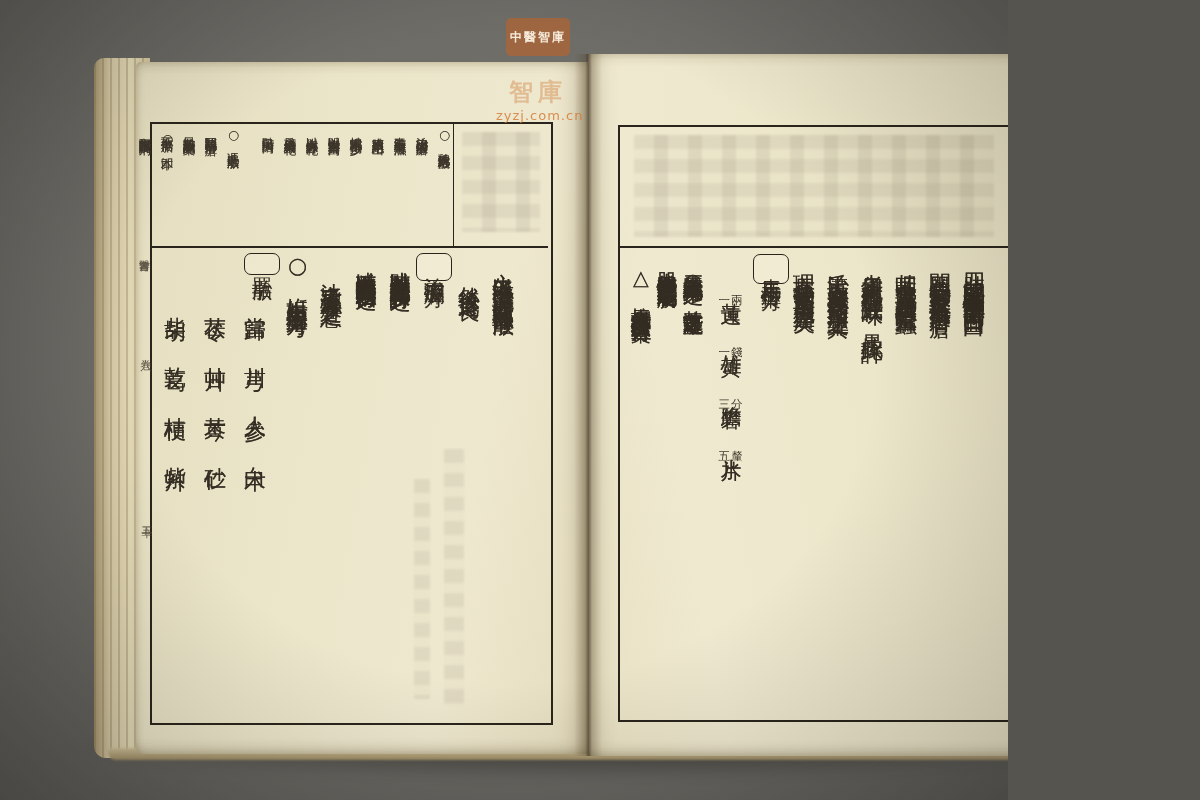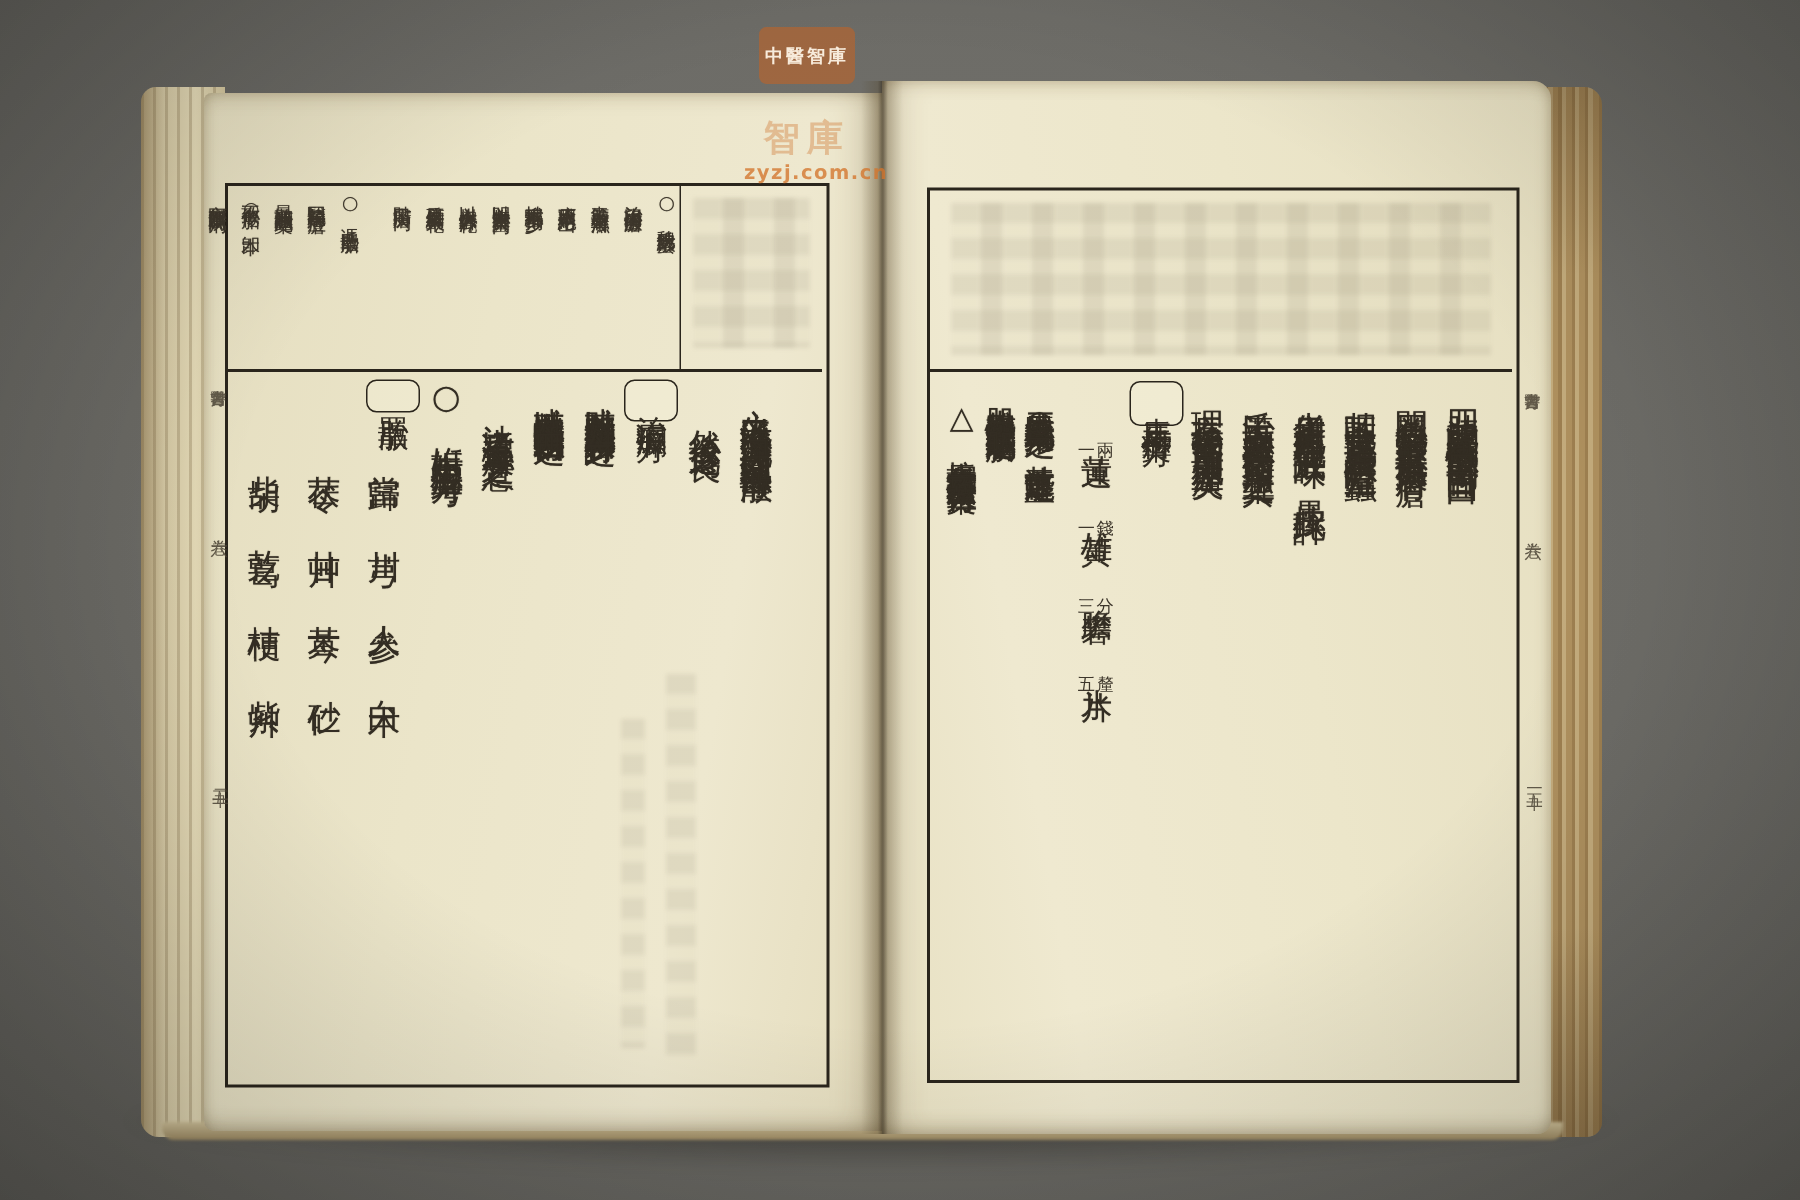--- a/index.html
+++ b/index.html
@@ -1,16 +1,16 @@
 <!DOCTYPE html>
 <html><head>
 <meta charset="utf-8">
 <style>
   html,body{margin:0;padding:0;background:#55544f;}
-  .stage{position:relative;width:1200px;height:800px;overflow:hidden;
+  .stage{position:relative;width:1008px;height:800px;overflow:hidden;
     background:radial-gradient(ellipse at 52% 44%, #73726d 0%, #6d6c67 55%, #5a5954 100%);
     font-family:"DejaVu Serif","Liberation Serif",serif;}
   .book-shadow{position:absolute;left:86px;top:740px;width:990px;height:40px;
     background:radial-gradient(ellipse at 50% 18%, rgba(25,23,18,.55), rgba(25,23,18,0) 72%);
     filter:blur(5px);}
   
   .stack-left{position:absolute;left:94px;top:58px;width:56px;height:700px;border-radius:10px 0 0 12px;
     background:linear-gradient(90deg,#a6946e,#d2c6a2 28%,#e2d8b5 65%,#cfc29b 100%);}
   .stack-left:after{content:"";position:absolute;inset:0;border-radius:inherit;
     background:repeating-linear-gradient(90deg, rgba(115,95,60,.28) 0 2px, rgba(0,0,0,0) 2px 8px);}
@@ -71,21 +71,21 @@
     background-image:repeating-linear-gradient(90deg, rgba(0,0,0,0) 0 20px, rgba(105,95,75,.10) 20px 34px),
       repeating-linear-gradient(180deg, rgba(105,95,75,.10) 0 14px, rgba(105,95,75,.02) 14px 24px);}
   .vignette{position:absolute;inset:0;pointer-events:none;
     background:radial-gradient(ellipse at 50% 45%, rgba(0,0,0,0) 52%, rgba(0,0,0,.2) 100%);}
   
   .wm{position:absolute;left:496px;top:18px;width:84px;text-align:center;z-index:9;}
   .wm-seal{width:64px;height:38px;margin:0 auto;background:rgba(198,98,32,.55);border-radius:5px;
     display:flex;align-items:center;justify-content:center;color:rgba(255,246,232,.92);
     font-size:12px;font-weight:bold;letter-spacing:2px;font-family:"DejaVu Sans","Liberation Sans",sans-serif;}
   .wm-logo{margin-top:20px;font-size:24px;font-weight:bold;color:rgba(205,110,40,.36);letter-spacing:5px;}
-  .wm-url{font-size:13px;font-weight:bold;color:rgba(212,116,44,.78);letter-spacing:1px;
+  .wm-url{font-size:13px;font-weight:normal;color:rgba(212,116,44,.78);letter-spacing:1px;
     font-family:"DejaVu Sans","Liberation Sans",sans-serif;}
 </style>
 </head>
 <body>
 
 <div class="stage">
 
   <div class="book-shadow"></div>
   <div class="stack-left"></div>
   <div class="stack-right"></div>

